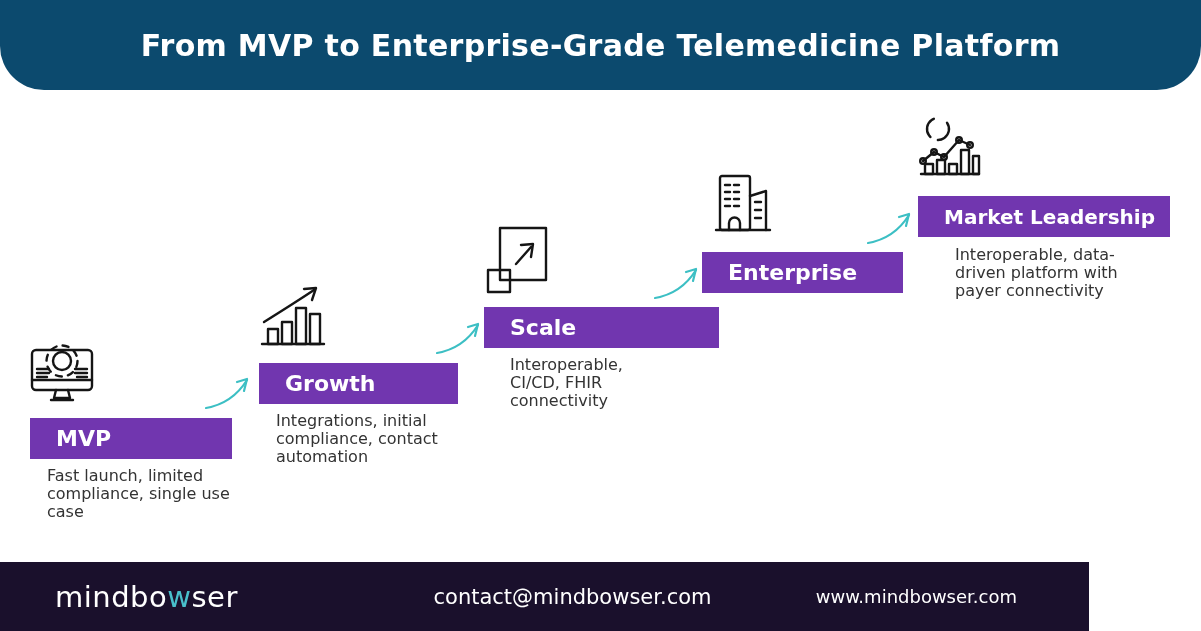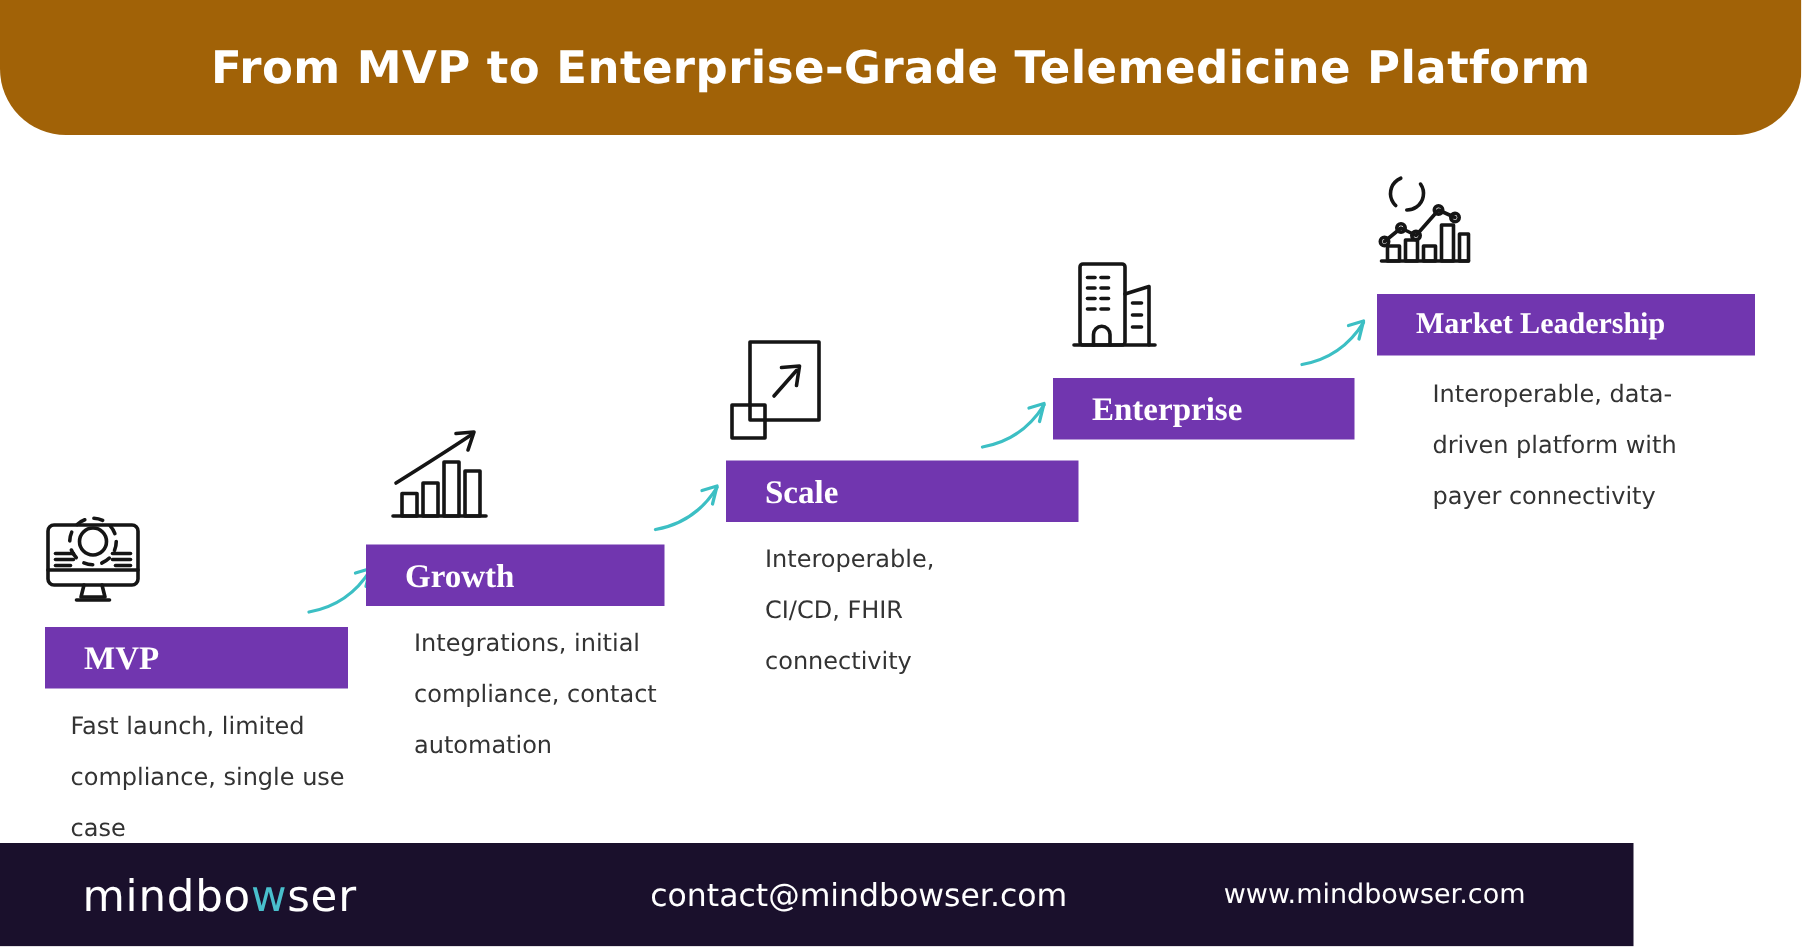--- a/index.html
+++ b/index.html
@@ -4,49 +4,49 @@
 <style>
   html,body { margin:0; padding:0; background:#ffffff; }
   .canvas {
     position:relative; width:1201px; height:631px; overflow:hidden;
     background:#ffffff; font-family:"DejaVu Sans", sans-serif;
   }
 
   
   .header {
     position:absolute; left:0; top:0; width:1201px; height:90px;
-    background:#a16207; border-radius:0 0 44px 44px;
+    background:#0c4a6e; border-radius:0 0 44px 44px;
     display:flex; align-items:center; justify-content:center;
   }
   .header-title {
     color:#ffffff; font-size:30px; font-weight:700; letter-spacing:0.3px;
     text-align:center; white-space:nowrap;
   }
 
   
   .icon { position:absolute; }
   .icon svg { display:block; }
   .banner {
     position:absolute; background:#7136AF; border-radius:0;
-    display:flex; align-items:center; height:41px;font-family:Liberation Serif, serif;
+    display:flex; align-items:center; height:41px;
   }
   .banner span {
     color:#ffffff; font-weight:700; font-size:22px; padding-left:26px;
     white-space:nowrap;
   }
   .desc {
-    position:absolute; color:#333333; font-size:16px; line-height:34px;
+    position:absolute; color:#333333; font-size:16px; line-height:18px;
   }
 
   .s1-icon   { left:28px;  top:336px; }
   .s1-banner { left:30px;  top:418px; width:202px; }
   .s1-desc   { left:47px;  top:467px; width:190px; }
 
   .s2-icon   { left:260px; top:282px; }
-  .s2-banner { left:244px; top:363px; width:199px;text-align:center; }
+  .s2-banner { left:259px; top:363px; width:199px;text-align:center; }
   .s2-desc   { left:276px; top:412px; width:195px; }
 
   .s3-icon   { left:486px; top:224px; }
   .s3-banner { left:484px; top:307px; width:235px; }
   .s3-desc   { left:510px; top:356px; width:150px; }
 
   .s4-icon   { left:708px; top:172px; }
   .s4-banner { left:702px; top:252px; width:201px; }
   .s4-desc   { left:727px; top:302px; width:195px; }
 

